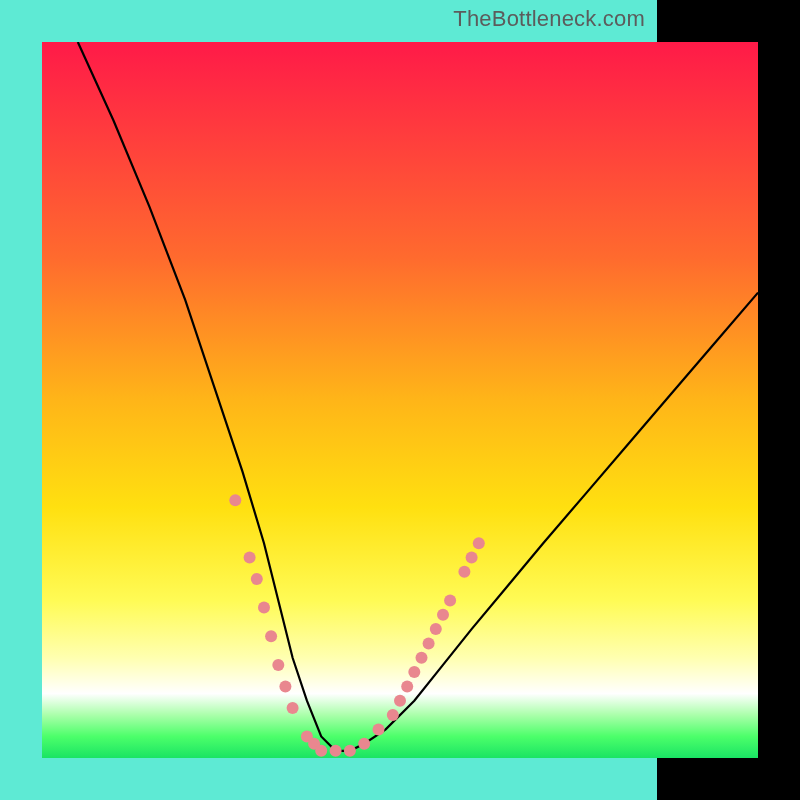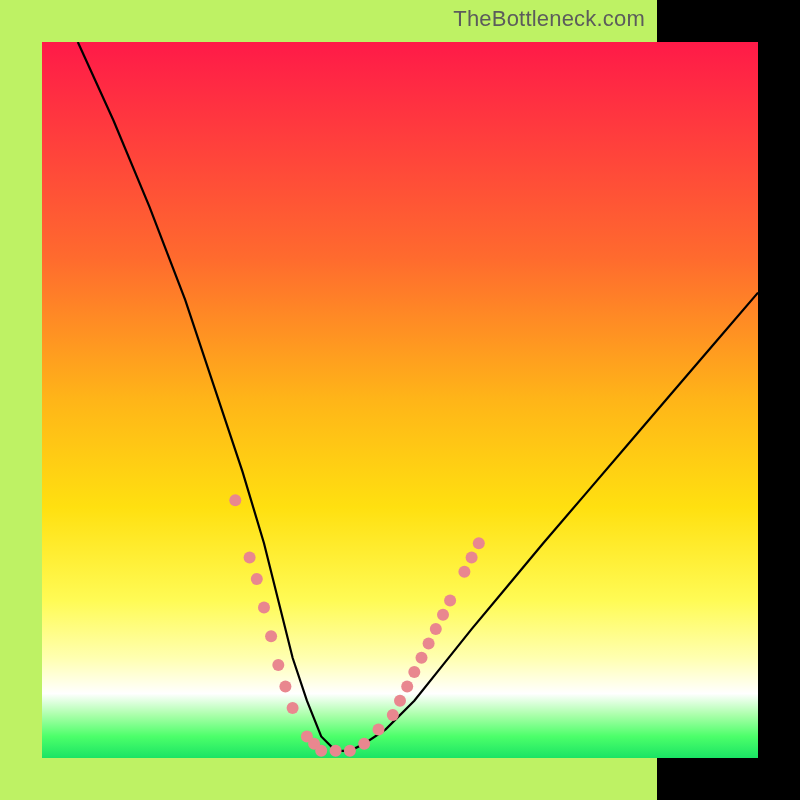--- a/index.html
+++ b/index.html
@@ -9,21 +9,21 @@
     height: 800px;
     background: #000;
     overflow: hidden;
   }
   .frame {
     position: absolute;
     left: 0;
     top: 0;
     width: 657px;
     height: 800px;
-    background: #bef264;
+    background: #5eead4;
   }
   .plot {
     position: absolute;
     left: 42px;
     top: 42px;
     width: 716px;
     height: 716px;
     
     background: linear-gradient(
       to bottom,

